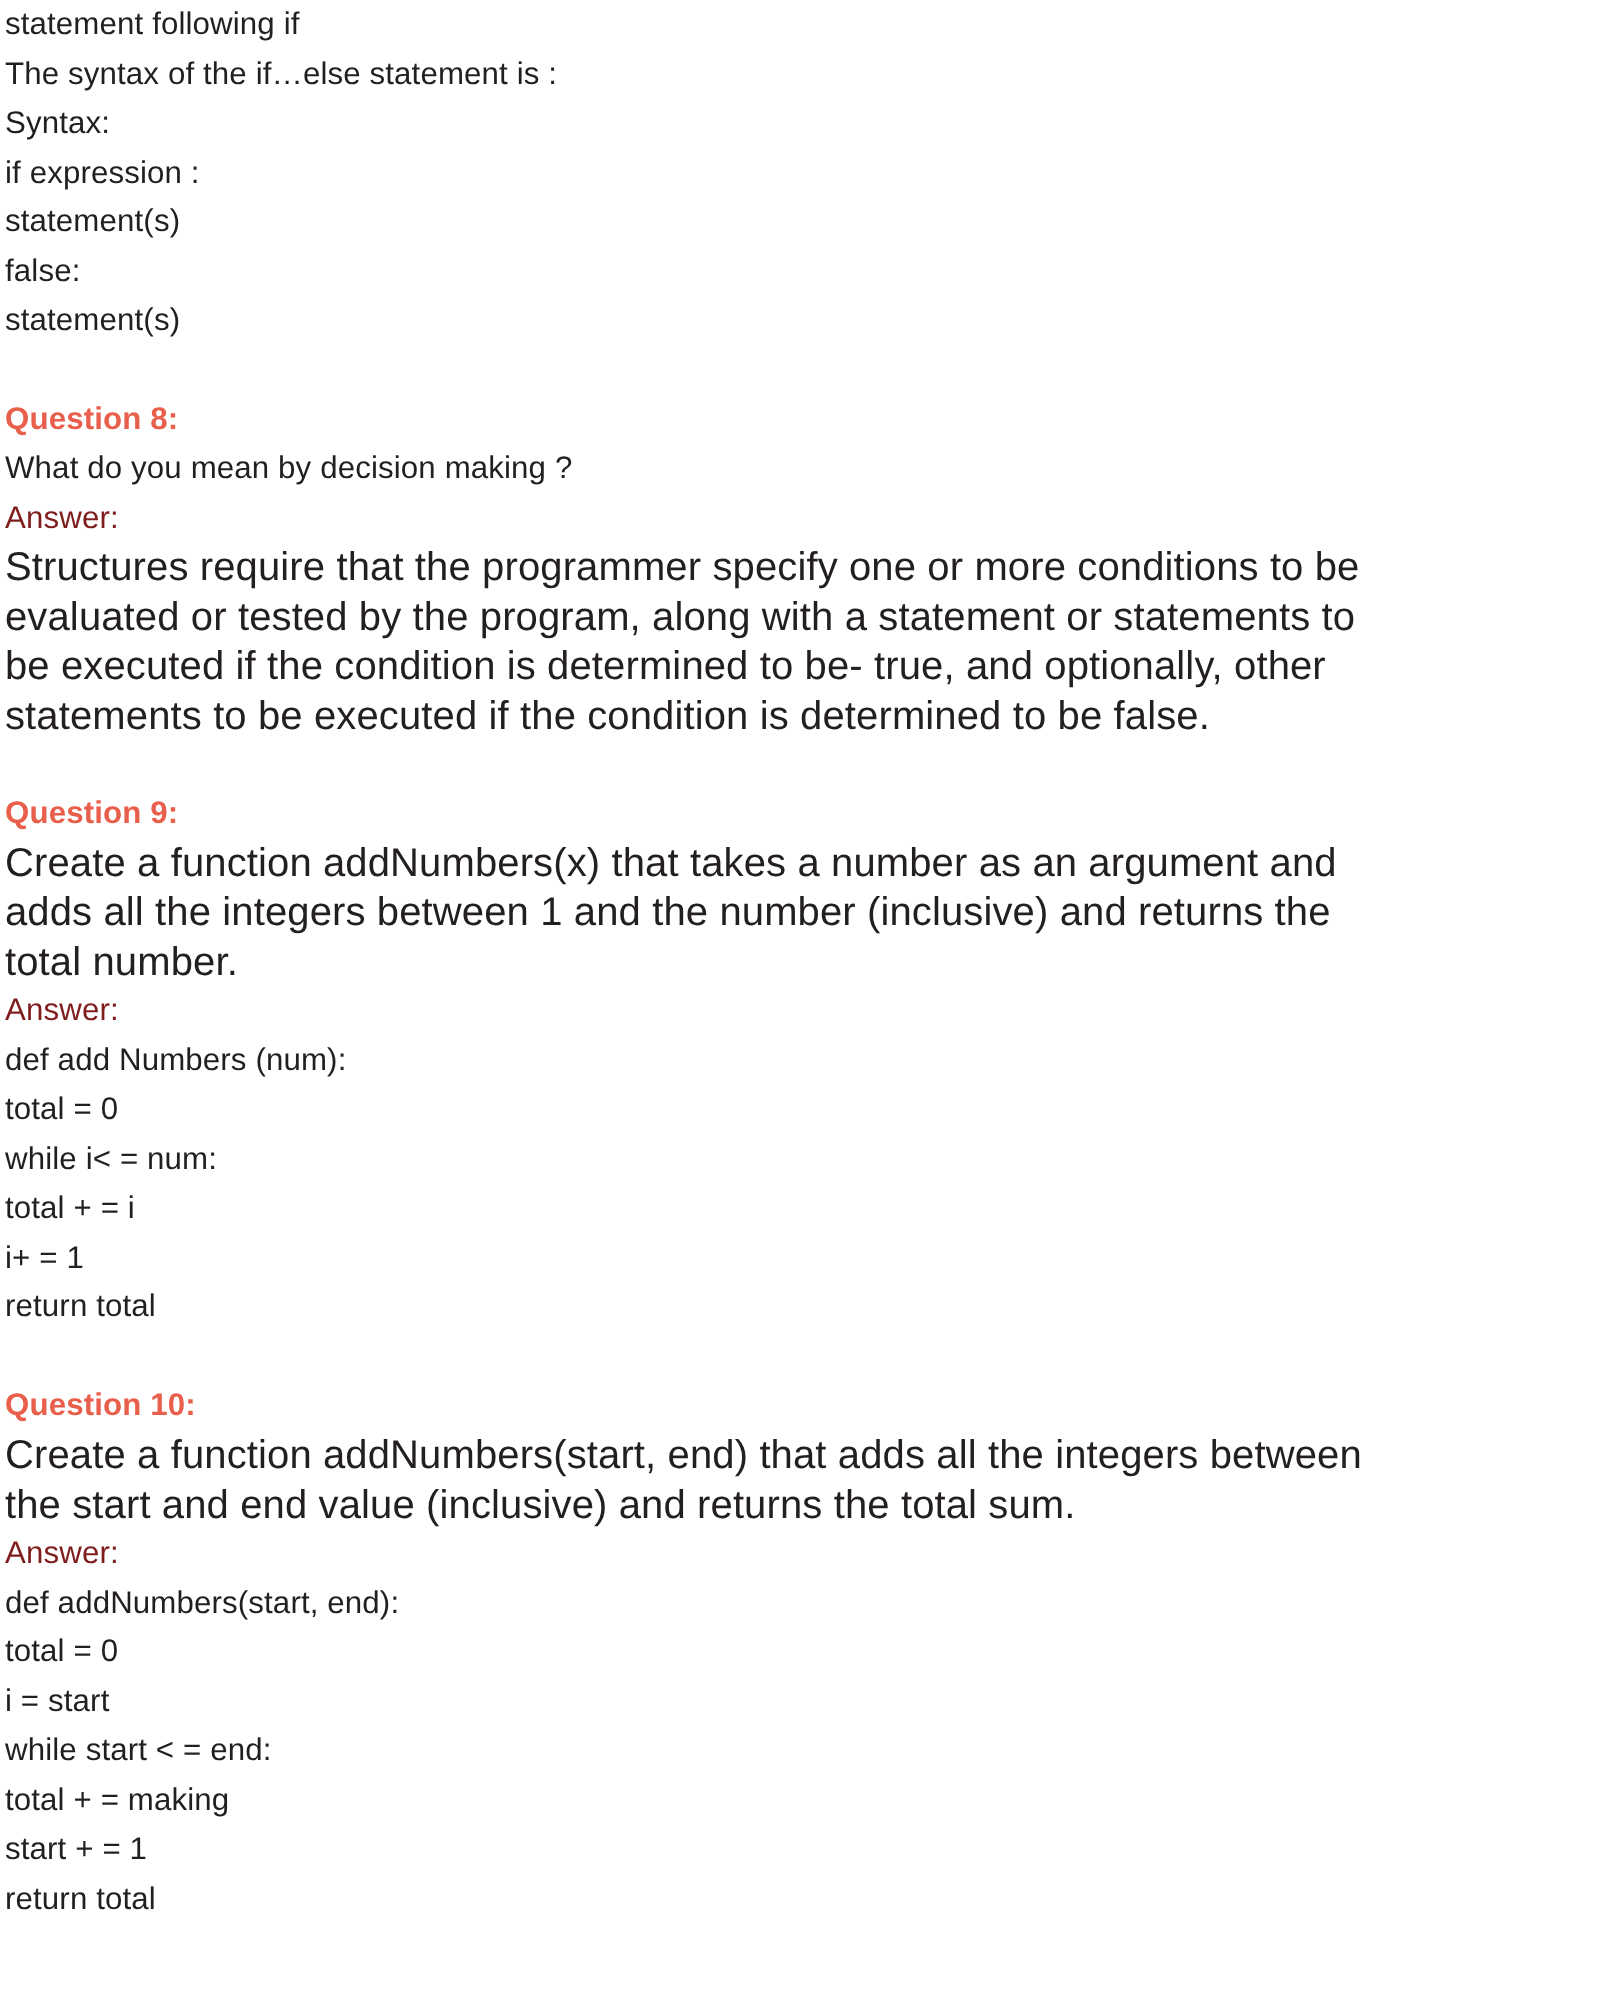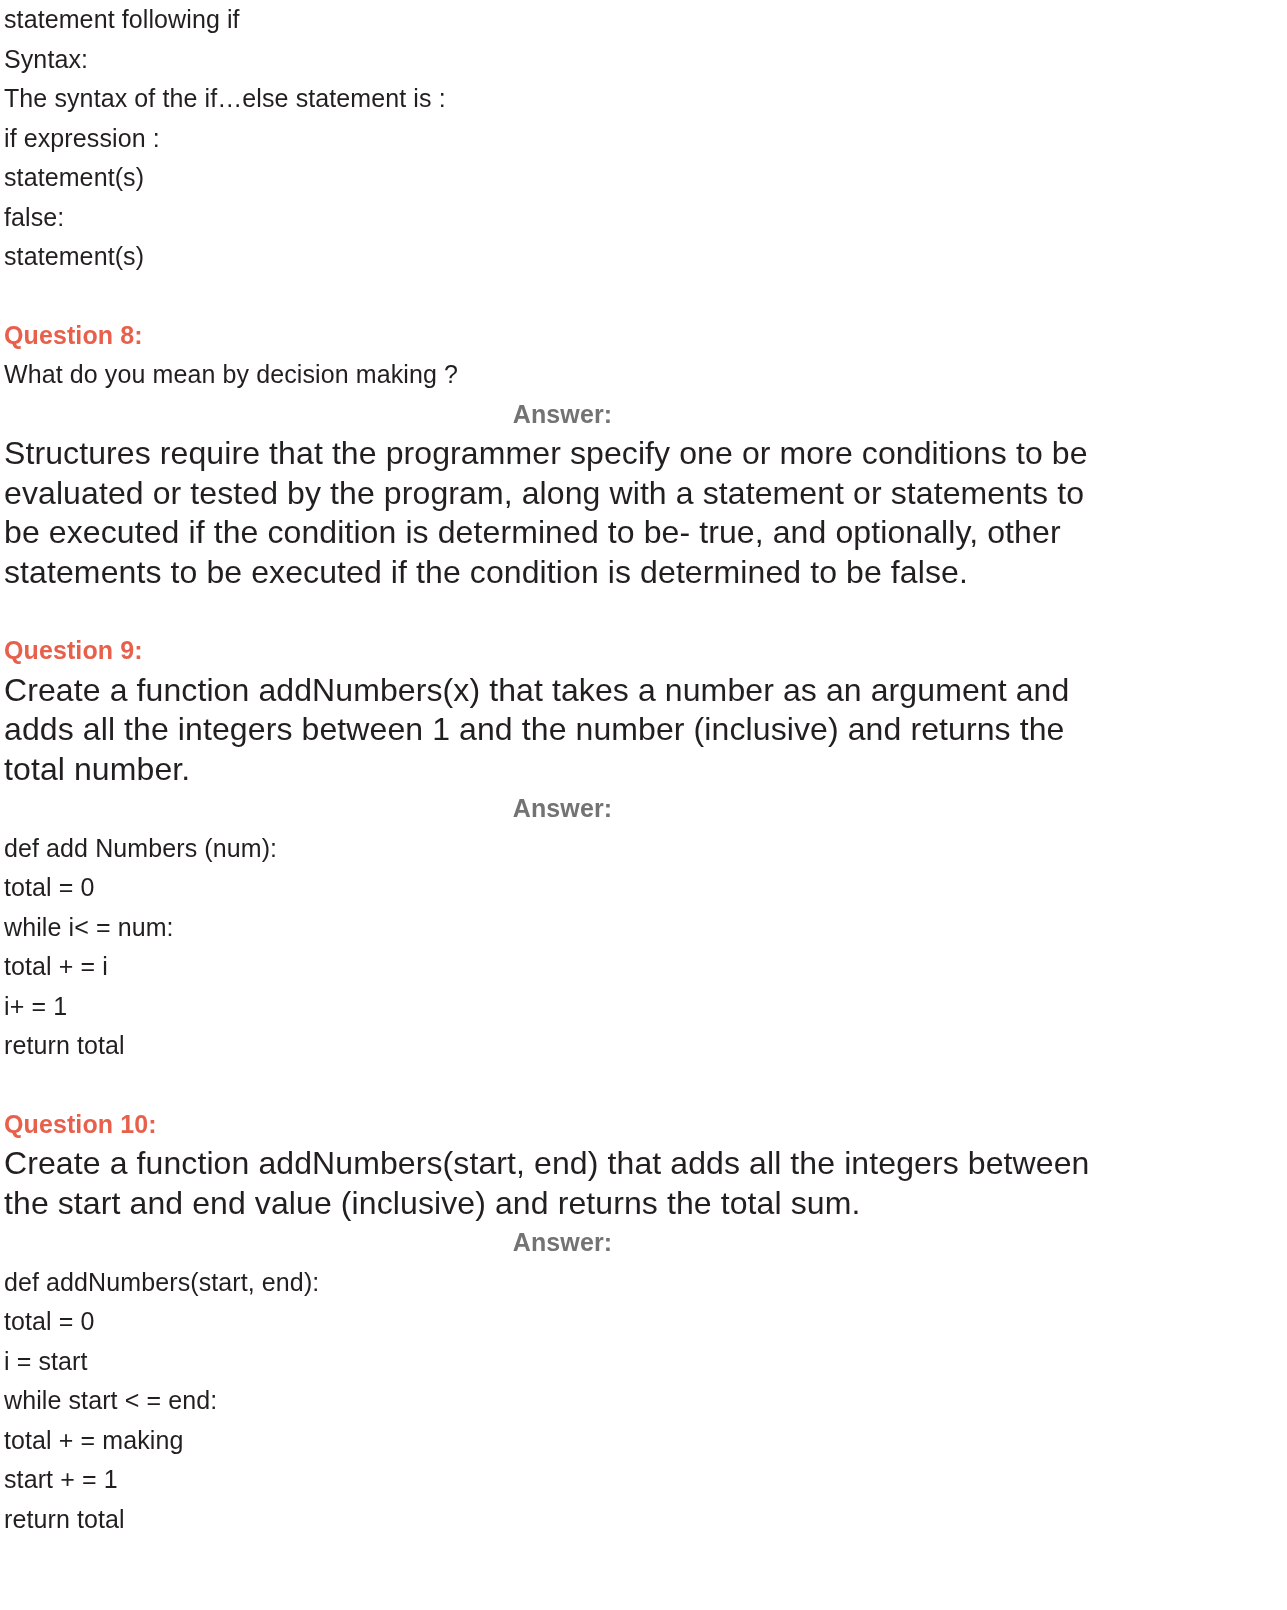--- a/index.html
+++ b/index.html
@@ -37,38 +37,37 @@
   .q-heading {
     font-size: 25px;
     line-height: 39.5px;
     font-weight: bold;
     color: #e8604c;
     letter-spacing: 0.1px;
   }
   .a-heading {
     font-size: 25px;
     line-height: 39.5px;
-    font-weight: bold;
-    color: #737373;
+    font-weight: normal;
+    color: #7f1d1d;
     letter-spacing: 0.1px;
-    text-align: center;
   }
   .gap {
     height: 39px;
   }
 </style>
 </head>
 <body>
 
 <div class="page">
 
   <div>
     <div class="line">statement following if</div>
+    <div class="line">The syntax of the if…else statement is :</div>
     <div class="line">Syntax:</div>
-    <div class="line">The syntax of the if…else statement is :</div>
     <div class="line">if expression :</div>
     <div class="line">statement(s)</div>
     <div class="line">false:</div>
     <div class="line">statement(s)</div>
   </div>
 
   <div class="gap"></div>
 
   <div>
     <div class="q-heading">Question 8:</div>

